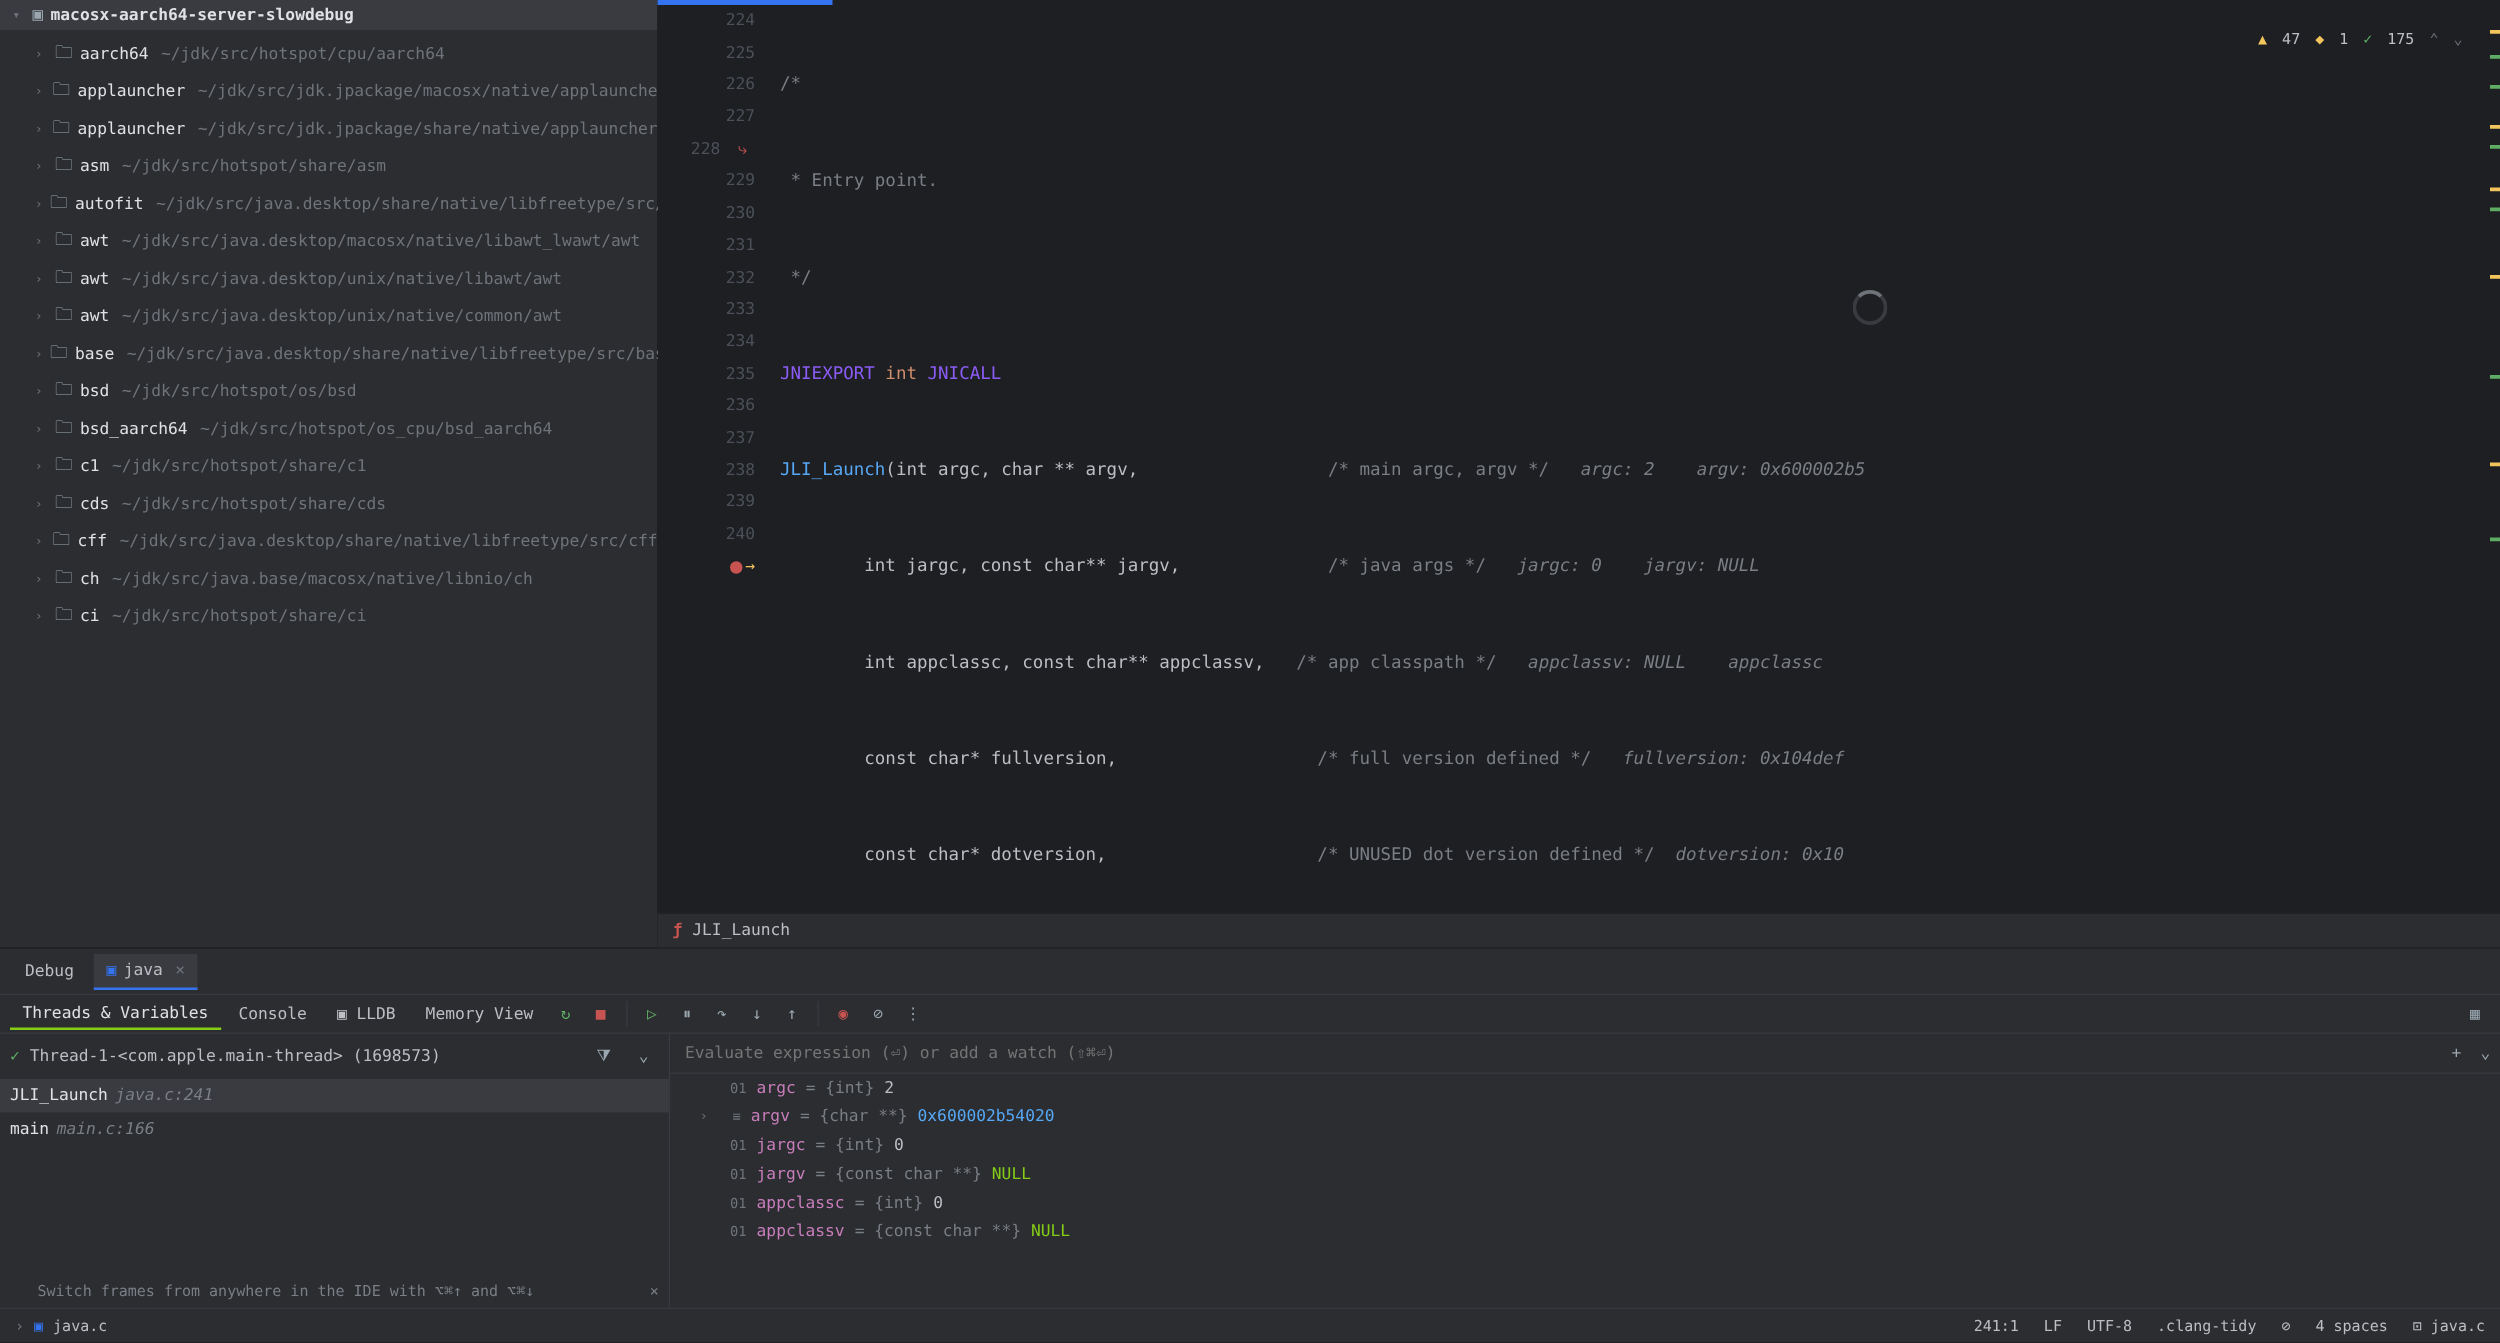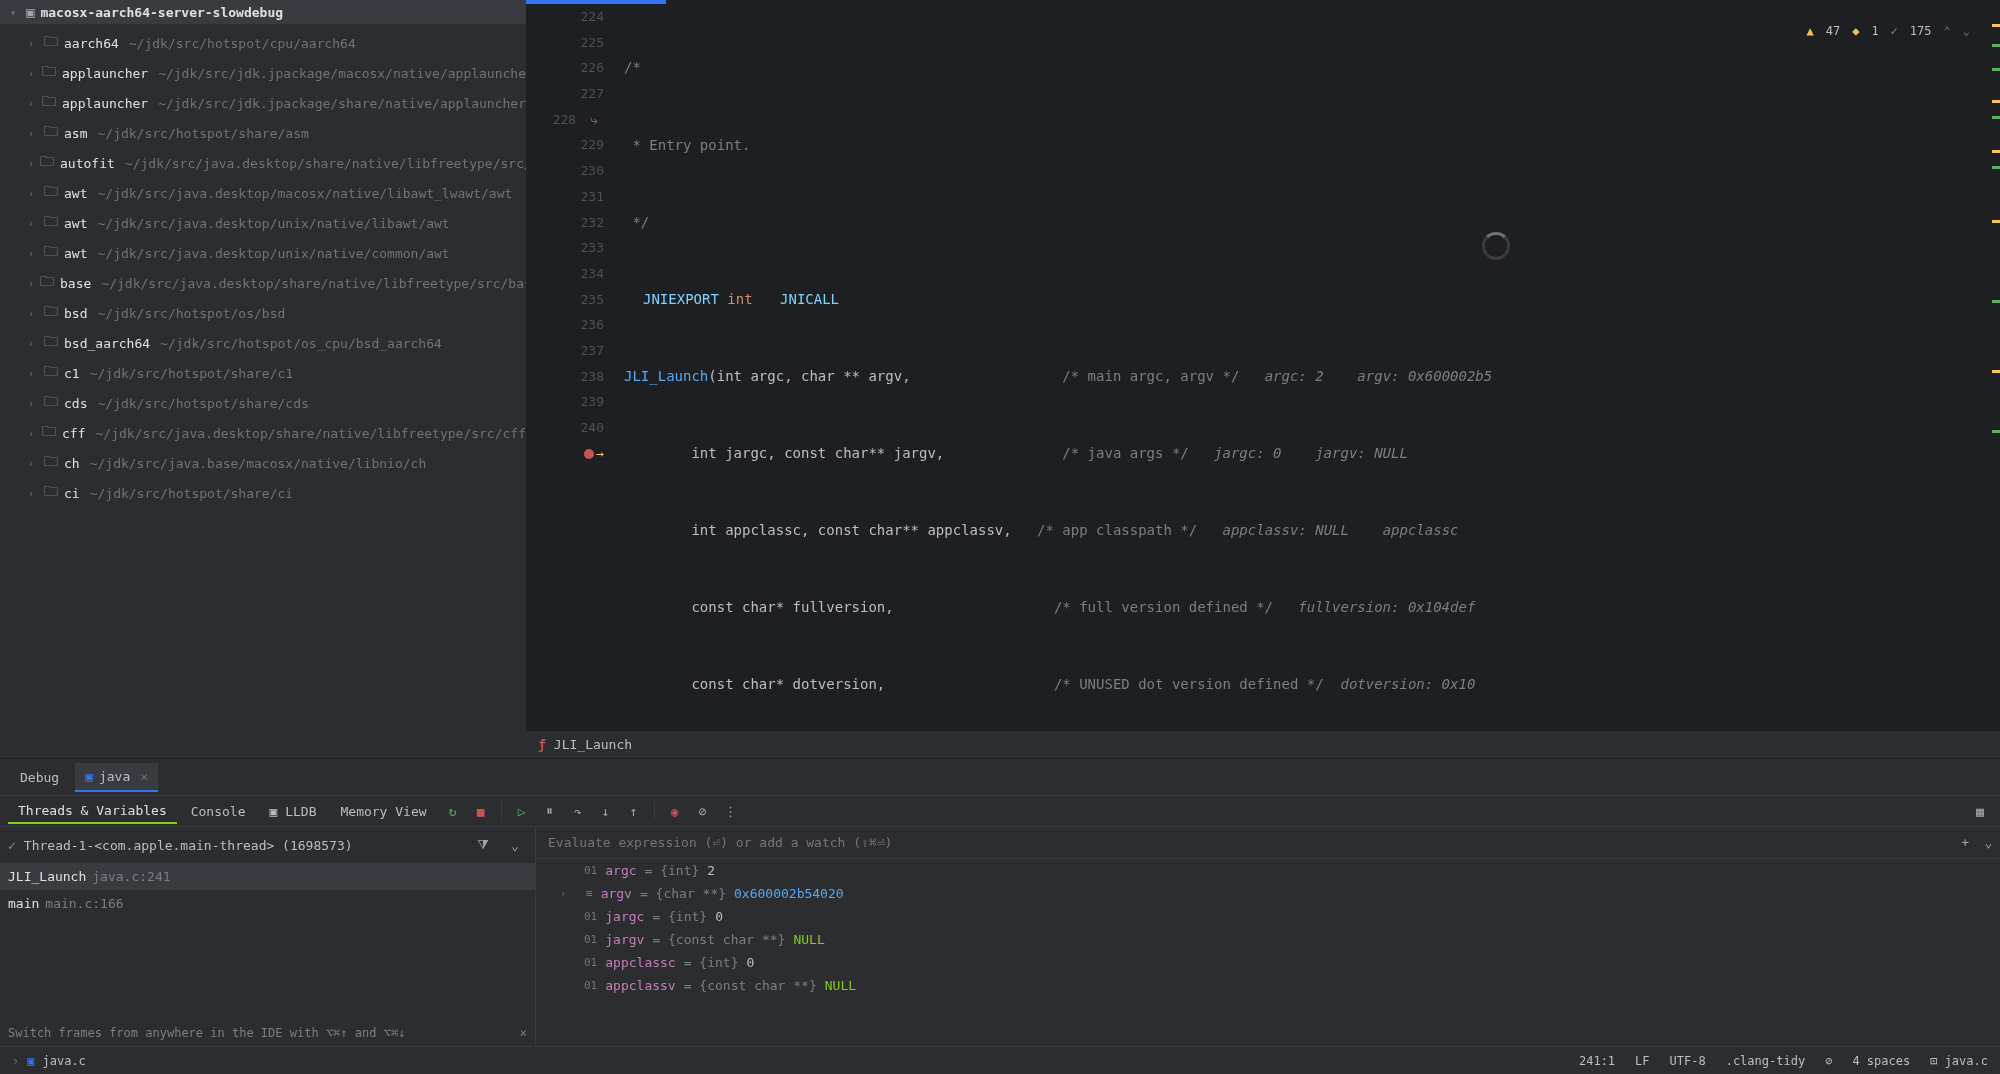--- a/index.html
+++ b/index.html
@@ -106,21 +106,21 @@
 }
 .code {
   flex: 1;
   font-size: 14px;
   line-height: 25.7px;
   white-space: pre;
   overflow: hidden;
 }
 .code-line { height: 25.7px; padding-left: 8px; position: relative; }
 .c-comment { color: #7a7e85; }
-.c-keyword { color: #7dd3fc; margin-left: 19px; }
+.c-keyword { color: #8b5cf6; }
 .c-type { color: #cf8e6d; }
 .c-func { color: #56a8f5; }
 .c-inlinehint { color: #7a7e85; font-style: italic; }
 .breadcrumb-bar {
   height: 28px;
   background: #2b2d30;
   border-top: 1px solid #1e1f22;
   padding: 4px 12px;
   display: flex;
   align-items: center;
@@ -220,21 +220,21 @@
 }
 .frame-row {
   padding: 6px 8px;
   display: flex;
   align-items: baseline;
   gap: 6px;
   cursor: pointer;
 }
 .frame-row.selected { background: #393b40; }
 .frame-func { color: #dfe1e5; }
-.frame-loc { color: #7a7e85; }
+.frame-loc { color: #7a7e85; font-style: italic; }
 .vars-panel {
   flex: 1;
   display: flex;
   flex-direction: column;
 }
 .eval-input {
   border: none;
   background: transparent;
   color: #6f737a;
   padding: 8px 12px;
@@ -259,20 +259,21 @@
 .var-type { color: #7a7e85; }
 .var-value { color: #bcbec4; }
 .var-addr { color: #56a8f5; }
 .var-null { color: #84cc16; }
 .tip-bar {
   padding: 6px 8px;
   color: #7a7e85;
   font-size: 12px;
   display: flex;
   align-items: center;
+  margin-left: 22px;
 }
 .tip-close { margin-left: auto; cursor: pointer; }
 .status-bar {
   height: 28px;
   background: #2b2d30;
   border-top: 1px solid #393b40;
   display: flex;
   align-items: center;
   padding: 0 12px;
   font-size: 12px;

